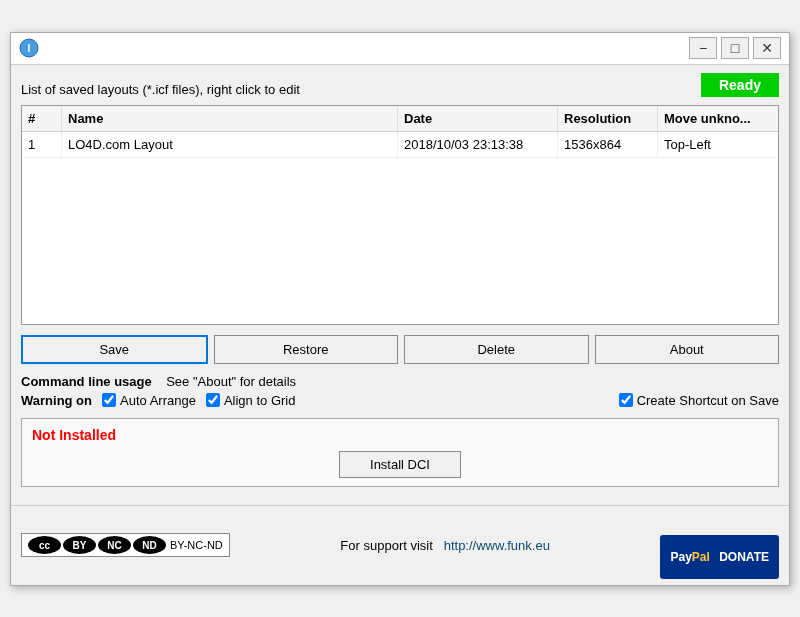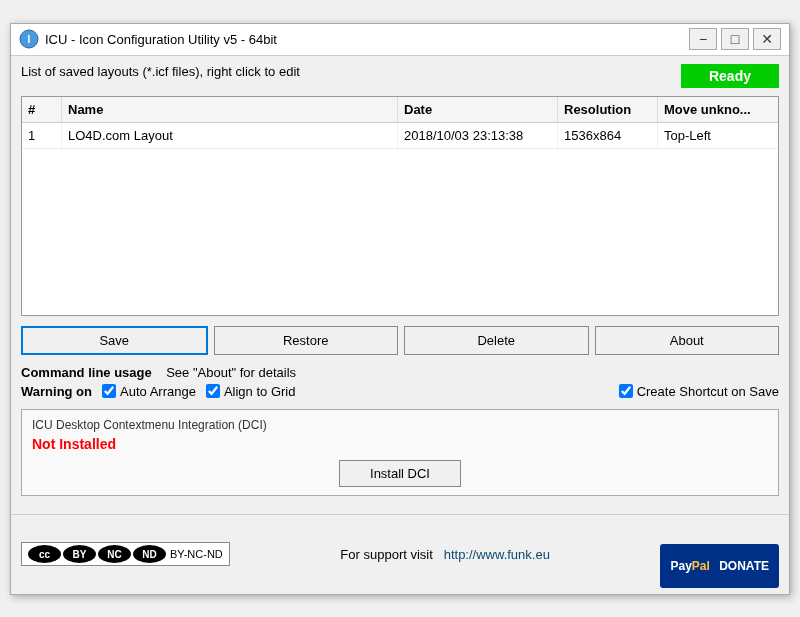--- a/index.html
+++ b/index.html
@@ -57,32 +57,32 @@
       display: flex;
       align-items: center;
       justify-content: center;
       color: #333;
     }
     .content {
       padding: 8px 10px;
     }
     .top-bar {
       display: flex;
-      align-items: flex-start;
+      align-items: flex-end;
       justify-content: space-between;
       margin-bottom: 8px;
     }
     .top-bar-text {
       font-size: 13px;
       color: #000;
     }
     .ready-badge {
       background: #00cc00;
       color: #fff;
-      padding: 4px 28px;
+      padding: 4px 18px;
       font-size: 14px;
       font-weight: bold;
       border: none;
     }
     .table-container {
       border: 1px solid #999;
       background: #fff;
       margin-bottom: 10px;
       height: 220px;
       overflow: hidden;
@@ -250,21 +250,20 @@
 <body>
 
 <div class="window">
 
   <div class="title-bar">
     <div class="title-bar-left">
       <svg class="title-icon" viewBox="0 0 20 20">
         <circle cx="10" cy="10" r="9" fill="#4a9ade" stroke="#2266aa" stroke-width="1"></circle>
         <text x="10" y="14" text-anchor="middle" fill="white" font-size="10" font-weight="bold">I</text>
       </svg>
-      <span class="title-text">ICU - Icon Configuration Utility v5 - 64bit</span>
     </div>
     <div class="title-controls">
       <button class="title-btn">−</button>
       <button class="title-btn">□</button>
       <button class="title-btn close">✕</button>
     </div>
   </div>
 
   <div class="content">
 
@@ -314,21 +313,20 @@
         <span>Align to Grid</span>
       </label>
       <div class="spacer"></div>
       <label class="checkbox-item">
         <input type="checkbox" checked="" style="">
         <span>Create Shortcut on Save</span>
       </label>
     </div>
 
     <div class="dci-box">
-      <div class="dci-title">ICU Desktop Contextmenu Integration (DCI)</div>
       <div class="not-installed">Not Installed</div>
       <div class="dci-buttons">
         <button class="dci-btn">Install DCI</button>
       </div>
     </div>
   </div>
 
   <div class="footer">
     <div class="license-badge">
       <div class="cc-icons">

